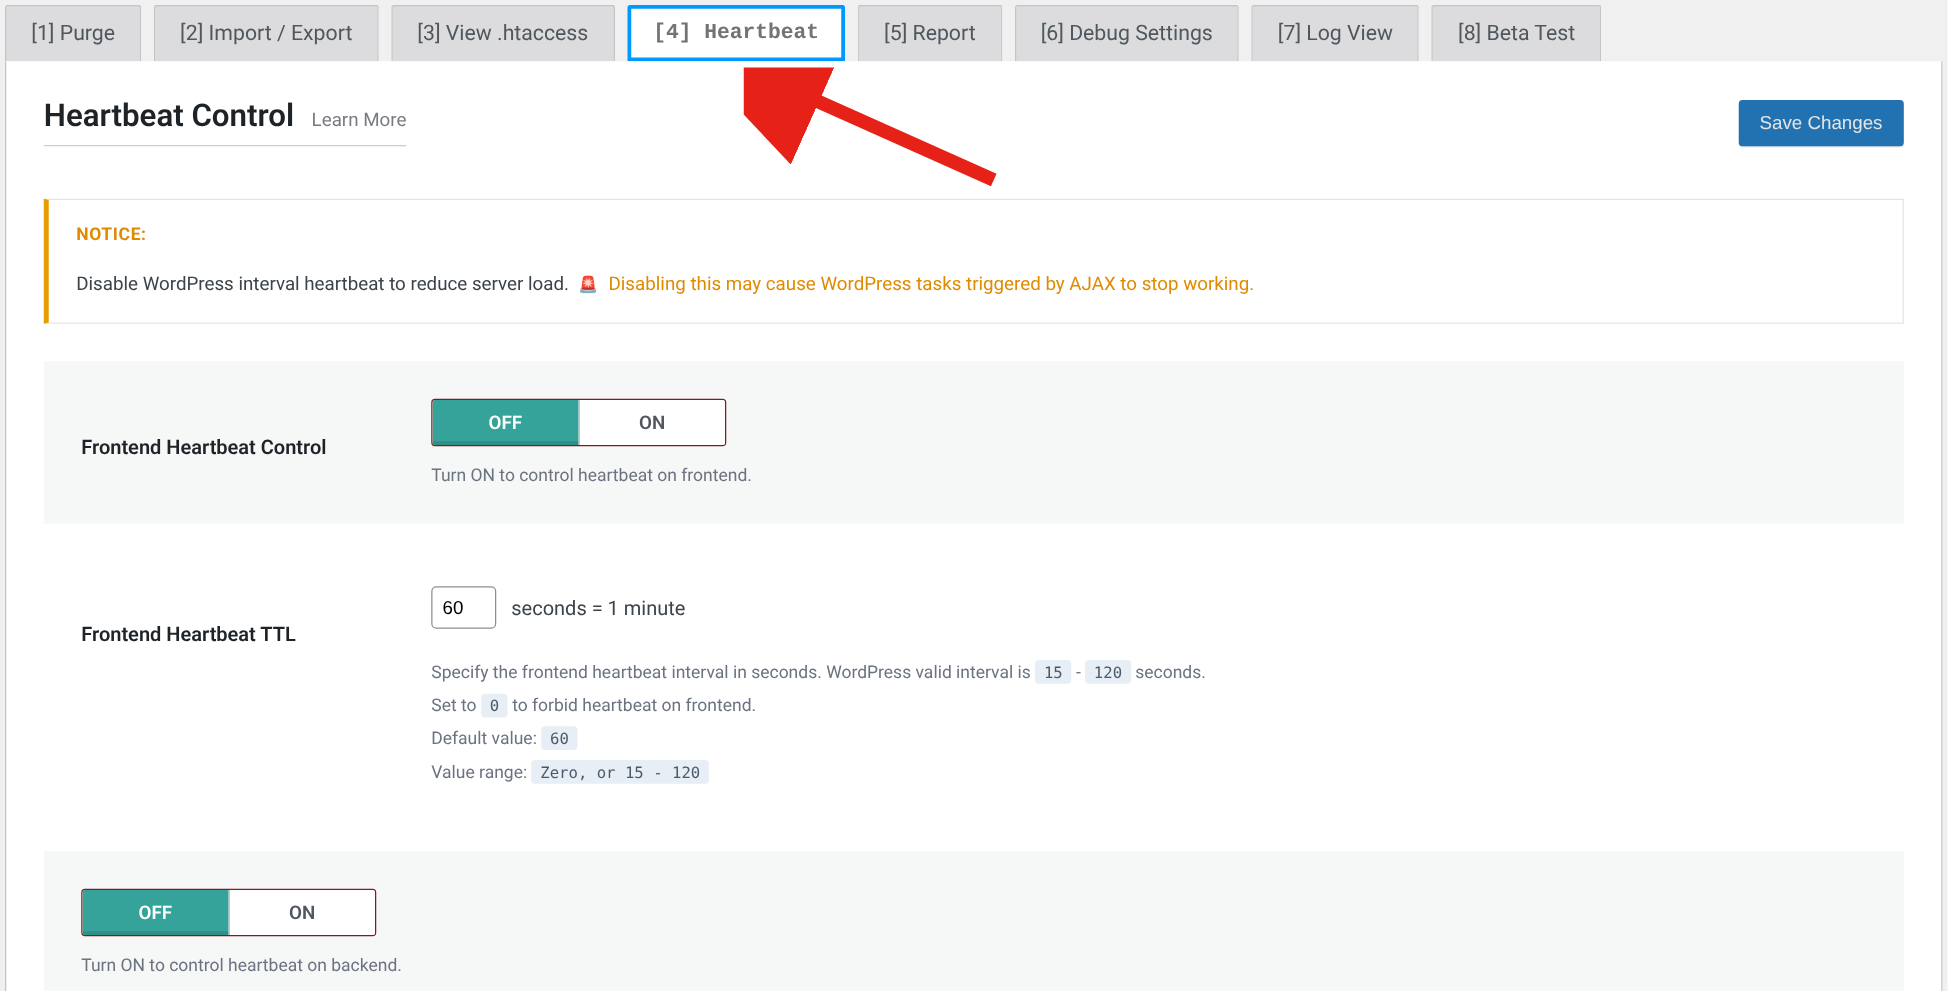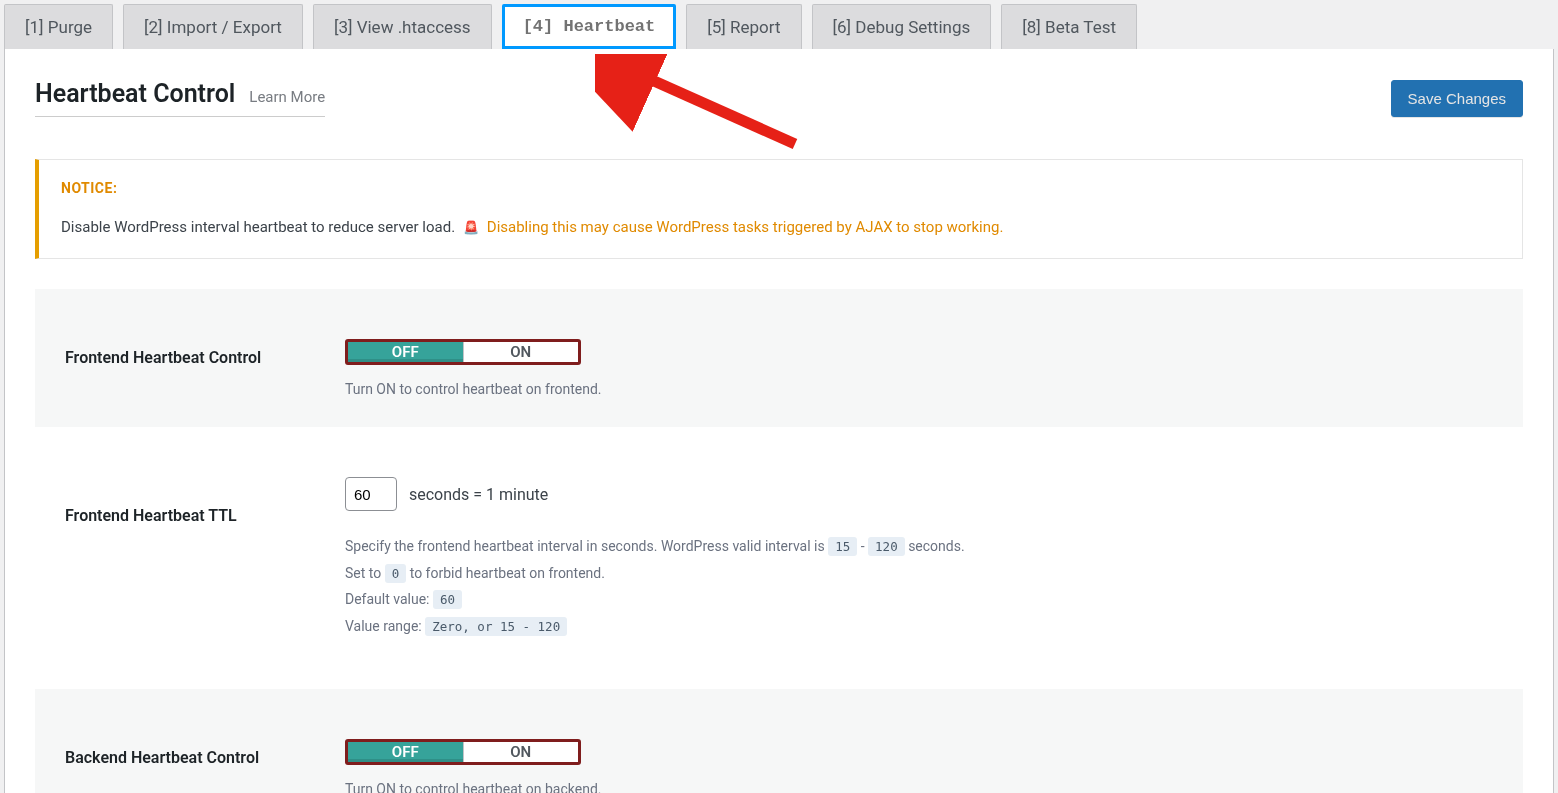--- a/index.html
+++ b/index.html
@@ -121,26 +121,25 @@
     color: #1d2327;
     flex-shrink: 0;
     padding-top: 4px;
     margin-top: 25px;
   }
   .setting-body {
     flex: 1;
   }
   .toggle {
     display: inline-flex;
-    border: 3px solid #7f1d1d;
+    border: 1px solid #7f1d1d;
     border-radius: 3px;
     overflow: hidden;
-    height: 26px;
+    height: 38px;
     width: 236px;
-    margin-top: 20px;
   }
   .toggle-opt {
     flex: 1;
     display: flex;
     align-items: center;
     justify-content: center;
     font-size: 15px;
     font-weight: 600;
     cursor: pointer;
     background: #fff;
@@ -201,20 +200,21 @@
 <body>
 
 <div class="tabs-wrap">
   <div class="tabs">
     <div class="tab">[1] Purge</div>
     <div class="tab">[2] Import / Export</div>
     <div class="tab">[3] View .htaccess</div>
     <div class="tab active">[4] Heartbeat</div>
     <div class="tab">[5] Report</div>
     <div class="tab">[6] Debug Settings</div>
+    <div class="tab">[7] Log View</div>
     <div class="tab">[8] Beta Test</div>
   </div>
 </div>
 
 <div class="content">
 
   <svg class="arrow-anno" width="220" height="110" viewBox="0 0 220 110">
     <defs>
       <marker id="ah" markerWidth="14" markerHeight="14" refX="3" refY="5" orient="auto">
         <polygon points="0 0, 12 5, 0 10" fill="#e62117"></polygon>
@@ -277,21 +277,20 @@
         </div>
         <div>
           <span>Value range:</span>
           <span class="code-chip">Zero, or 15 - 120</span>
         </div>
       </div>
     </div>
   </div>
 
   <div class="setting-block">
-    <div class="setting-label">Backend Heartbeat Control</div>
     <div class="setting-body">
       <div class="toggle">
         <div class="toggle-opt active-off">OFF</div>
         <div class="toggle-opt on-side">ON</div>
       </div>
       <div class="hint">Turn ON to control heartbeat on backend.</div>
     </div>
   </div>
 
 </div>

